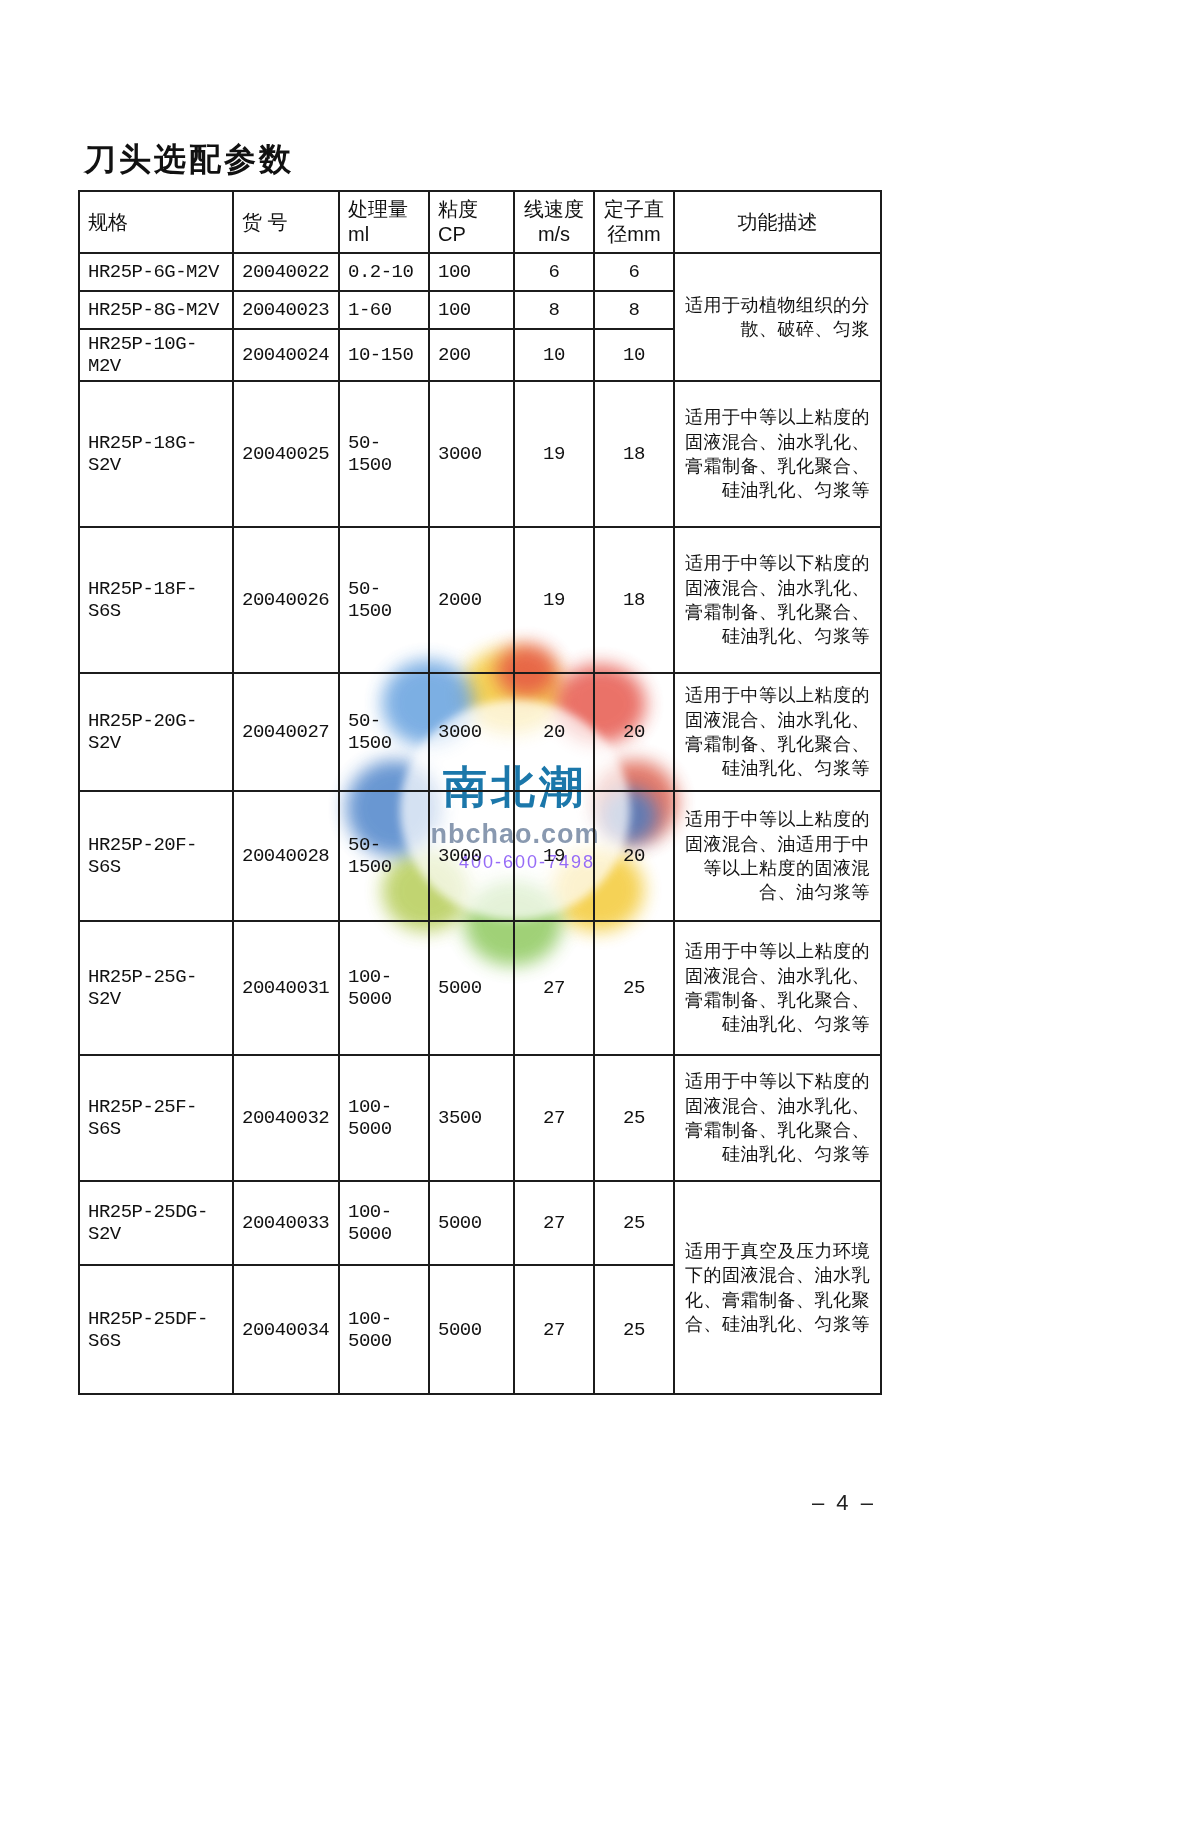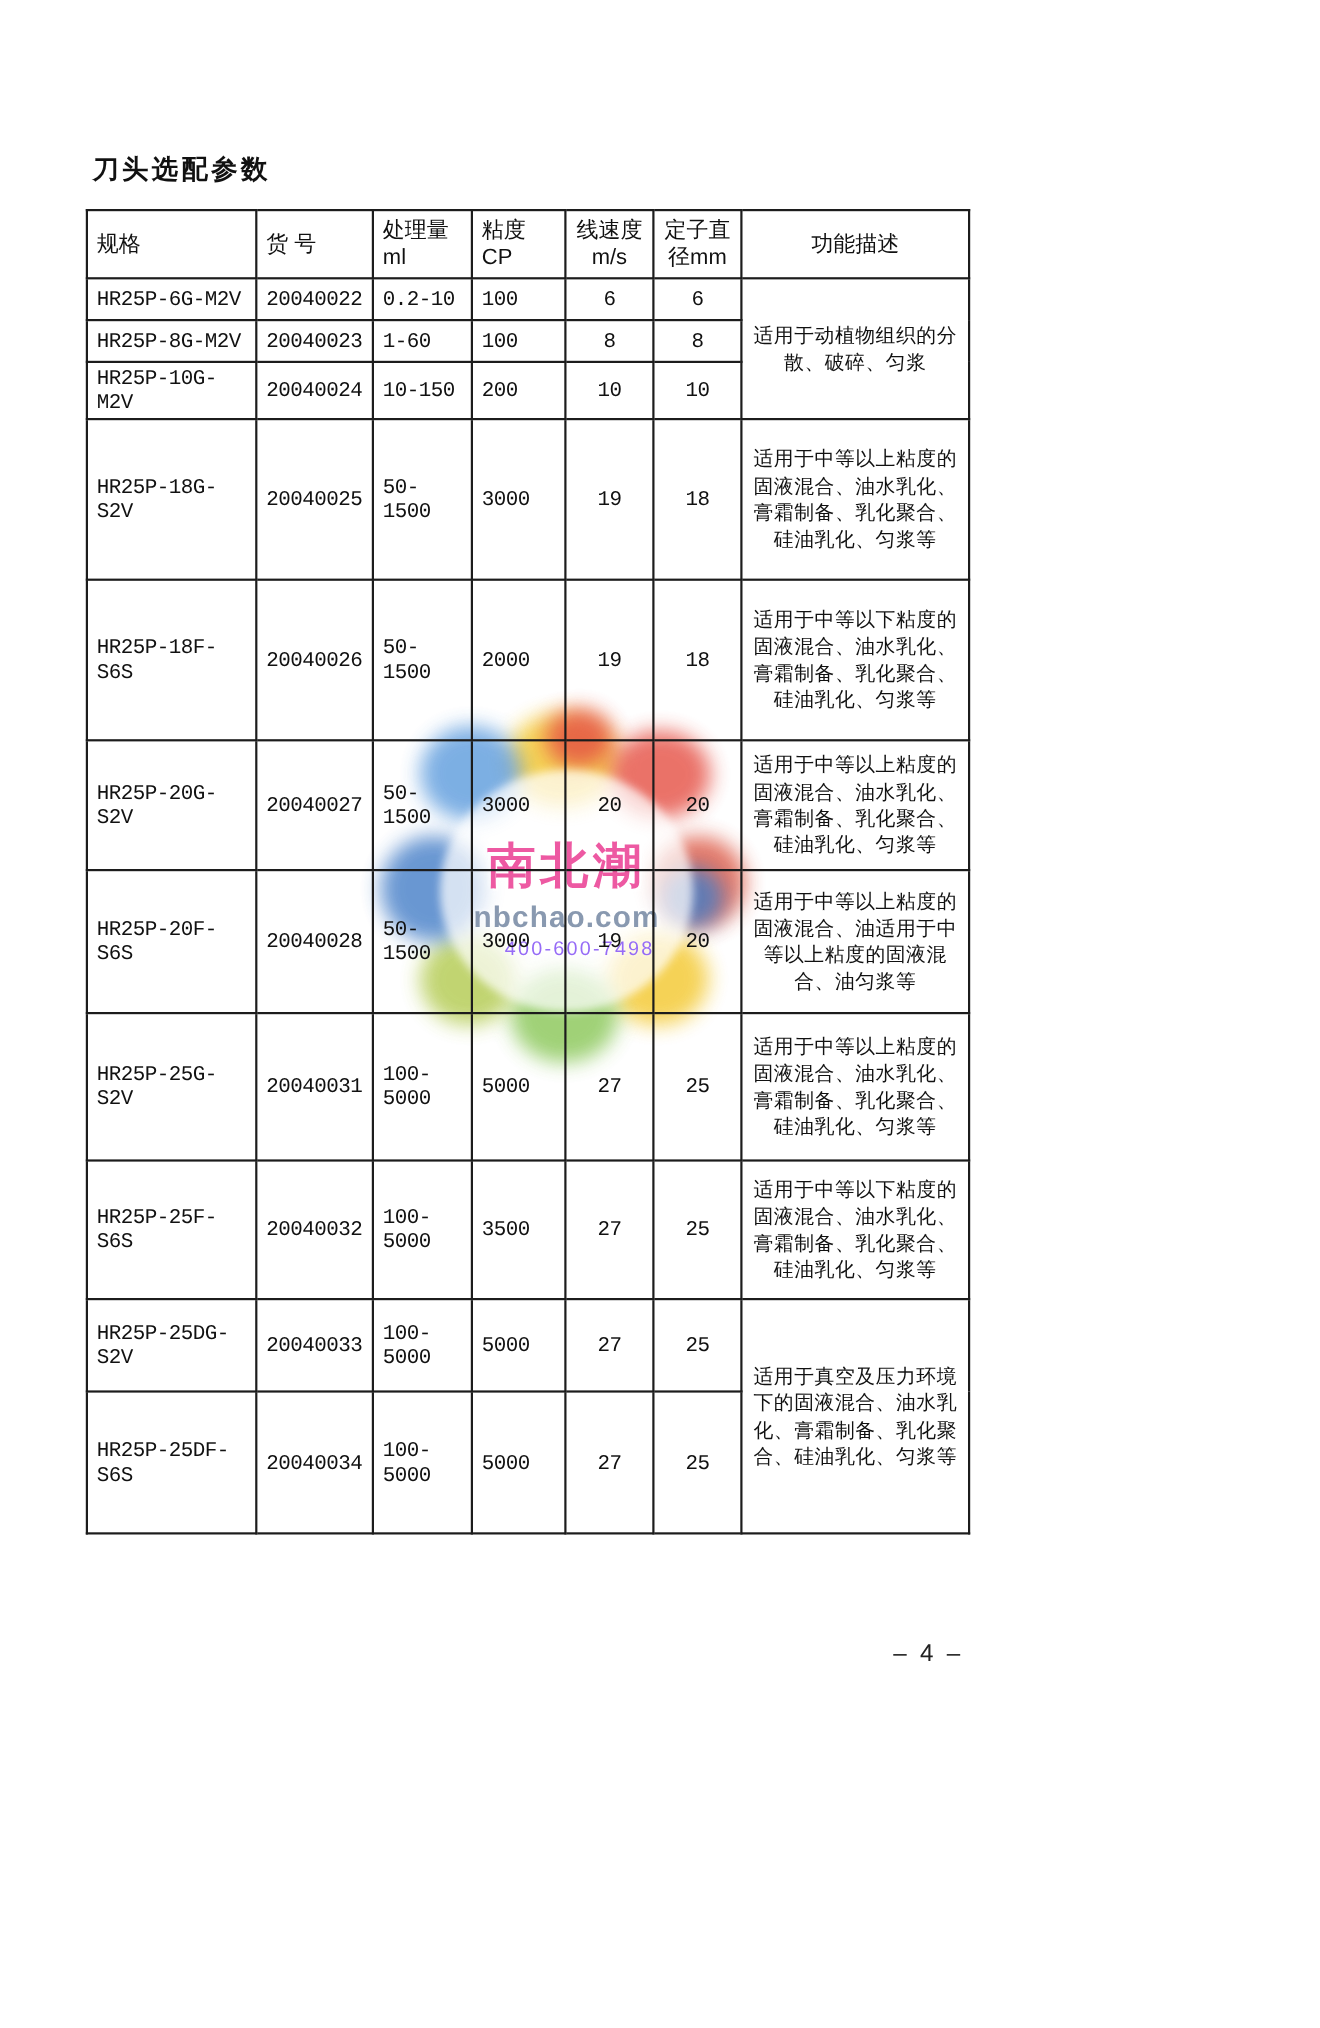--- a/index.html
+++ b/index.html
@@ -10,21 +10,21 @@
     background:#ffffff;
     font-family:"Liberation Sans",sans-serif;
     color:#111;
     overflow:hidden;
   }
   .doc-title{
     position:absolute;
     left:84px;
     top:138px;
     margin:0;
-    font-size:24px;
+    font-size:32px;
     font-weight:700;
     letter-spacing:3px;
     color:#111;
   }
   table.spec-table{
     position:absolute;
     left:78px;
     top:190px;
     width:802px;
     border-collapse:collapse;
@@ -53,21 +53,21 @@
     font-family:"Liberation Mono","DejaVu Sans Mono",monospace;
     font-size:18px;
     letter-spacing:-0.5px;
   }
   .spec-table td.c{text-align:center;}
   .spec-table td.desc{
     font-size:18px;
     line-height:1.35;
     letter-spacing:0.5px;
     padding:4px 10px;
-    text-align:center;
+    text-align:right;
   }
   .page-number{
     position:absolute;
     left:812px;
     top:1490px;
     font-size:22px;
     letter-spacing:3px;
     color:#222;
   }
   
@@ -105,21 +105,21 @@
     flex-direction:column;
     align-items:center;
     justify-content:center;
     text-align:center;
     gap:2px;
     padding-top:10px;
   }
   .wm-brand{
     font-size:44px;
     font-weight:700;
-    color:#ec4899;
+    color:#0369a1;
     letter-spacing:4px;
     text-shadow:0 0 6px #ffffff,2px 2px 0 rgba(255,255,255,0.85);
   }
   .wm-site{
     font-size:27px;
     font-weight:700;
     color:#7d8fa8;
     letter-spacing:1px;
     text-shadow:0 0 4px #ffffff;
   }

